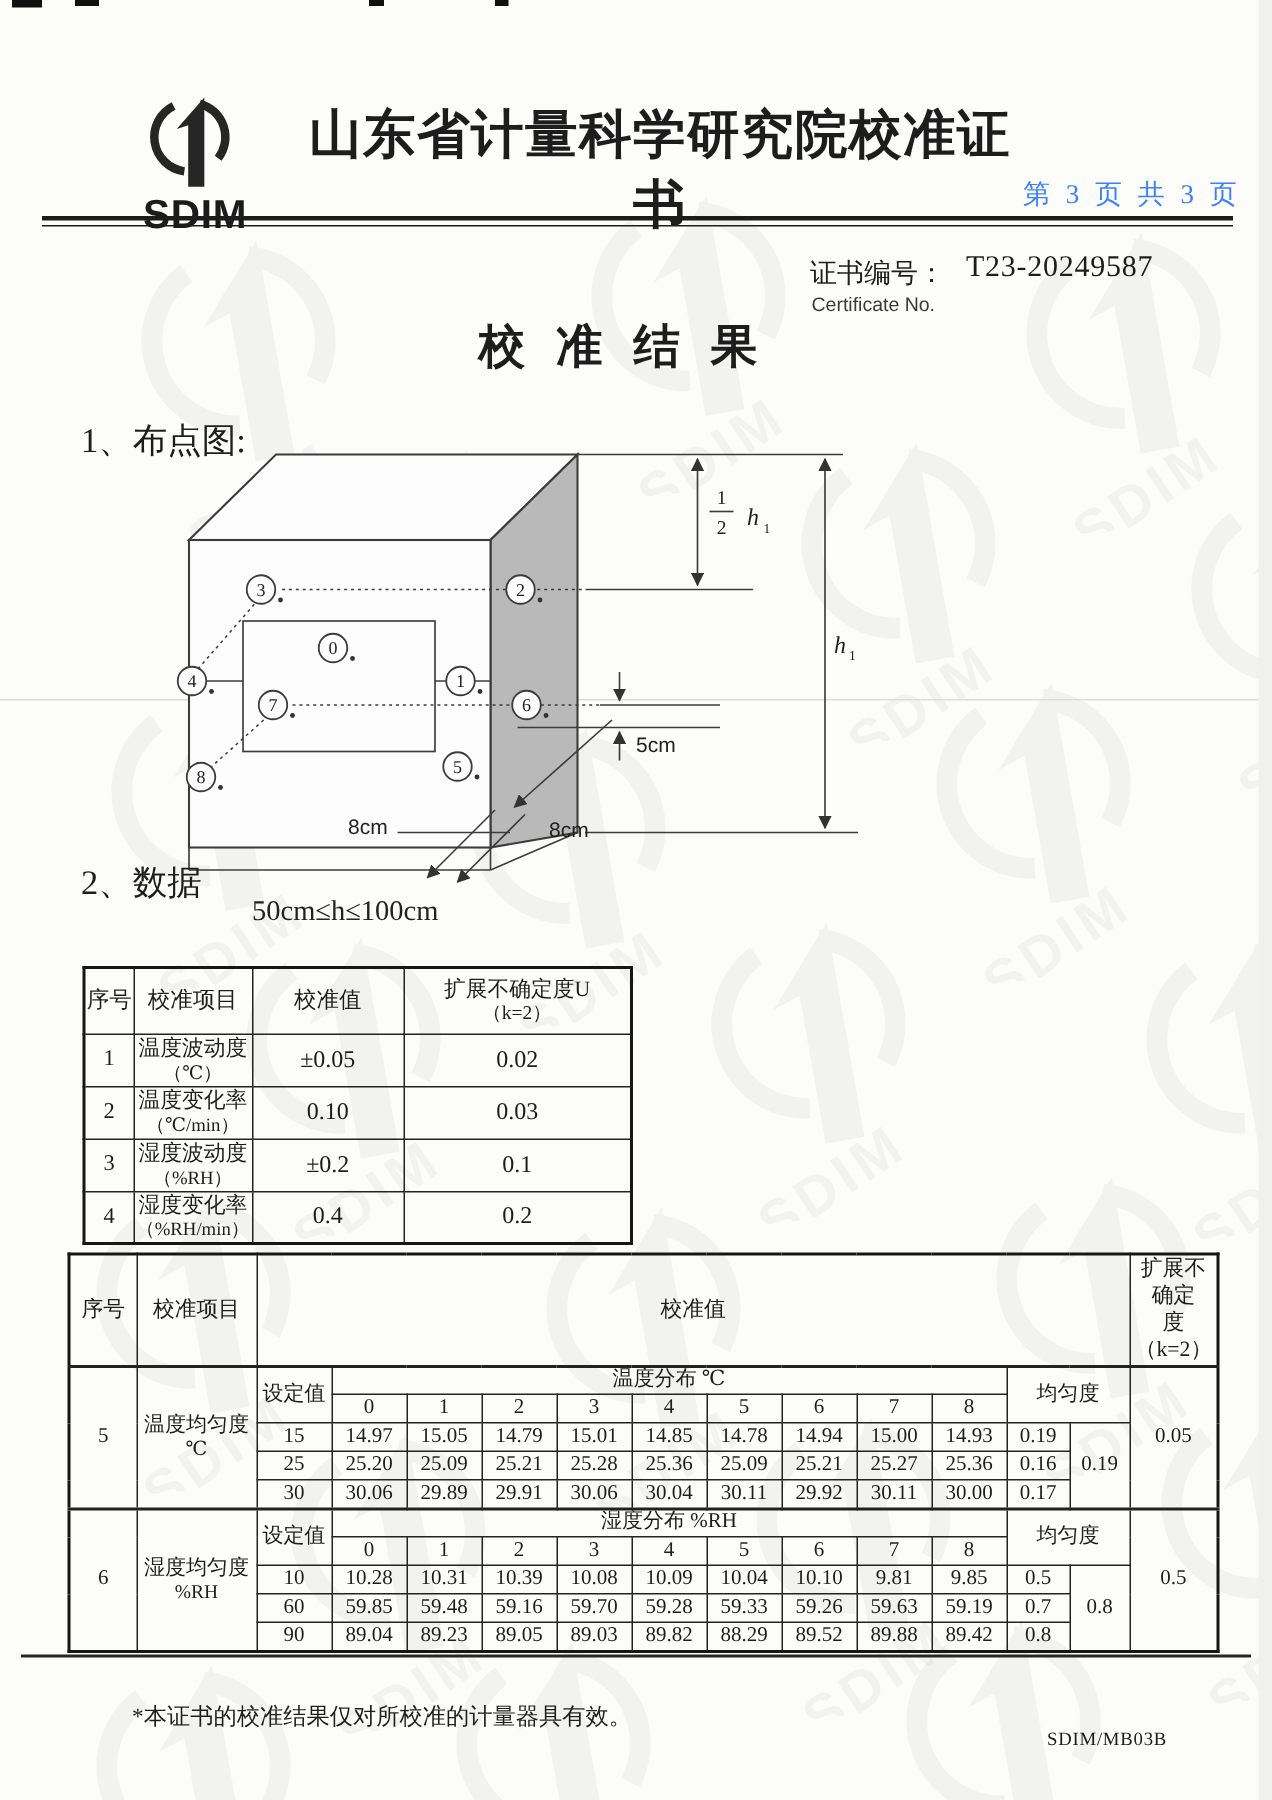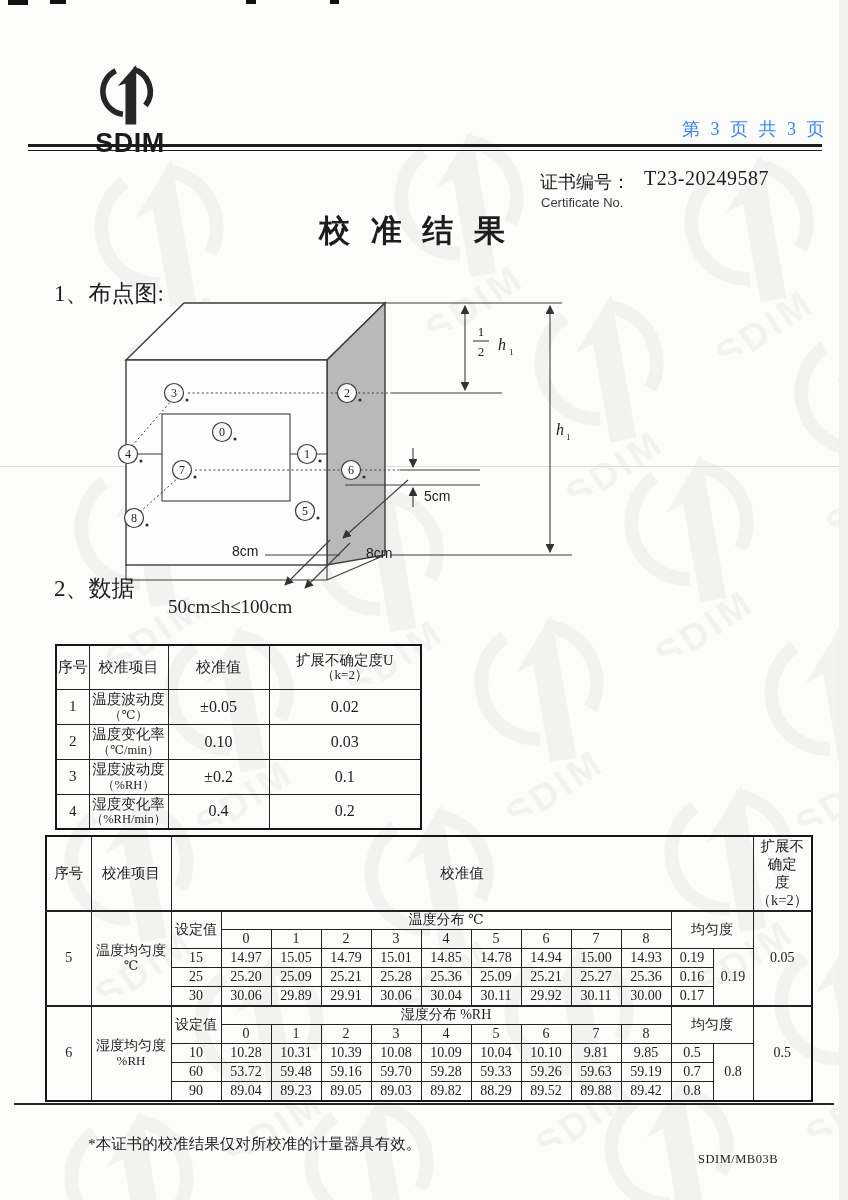--- a/index.html
+++ b/index.html
@@ -184,20 +184,21 @@
     <div class="artifact" style="left:50px;top:0;width:16px;height:4px"></div>
     <div class="artifact" style="left:246px;top:0;width:10px;height:4px"></div>
     <div class="artifact" style="left:330px;top:0;width:9px;height:4px"></div>
     <div class="fold-line"></div>
     <div class="edge-shade"></div>
 
     <svg class="logo-icon" viewBox="0 0 120 125">
         <use href="#wm-mark"></use>
       </svg>
     <div class="logo-text">SDIM</div>
+    <div class="title-cn">山东省计量科学研究院校准证书</div>
     <div class="page-info">第 3 页 共 3 页</div>
     <div class="rule rule-thick"></div>
     <div class="rule rule-thin"></div>
 
     <div class="cert-label">证书编号：</div>
     <div class="cert-value">T23-20249587</div>
     <div class="cert-en">Certificate No.</div>
 
     <div class="res-cn">校 准 结 果</div>
 
@@ -482,21 +483,21 @@
             <td>10.09</td>
             <td>10.04</td>
             <td>10.10</td>
             <td>9.81</td>
             <td>9.85</td>
         <td>0.5</td>
         <td rowspan="3">0.8</td>
       </tr>
       <tr>
         <td>60</td>
-        <td>53.72</td>
+        <td>59.85</td>
             <td>59.48</td>
             <td>59.16</td>
             <td>59.70</td>
             <td>59.28</td>
             <td>59.33</td>
             <td>59.26</td>
             <td>59.63</td>
             <td>59.19</td>
         <td>0.7</td>
       </tr>

